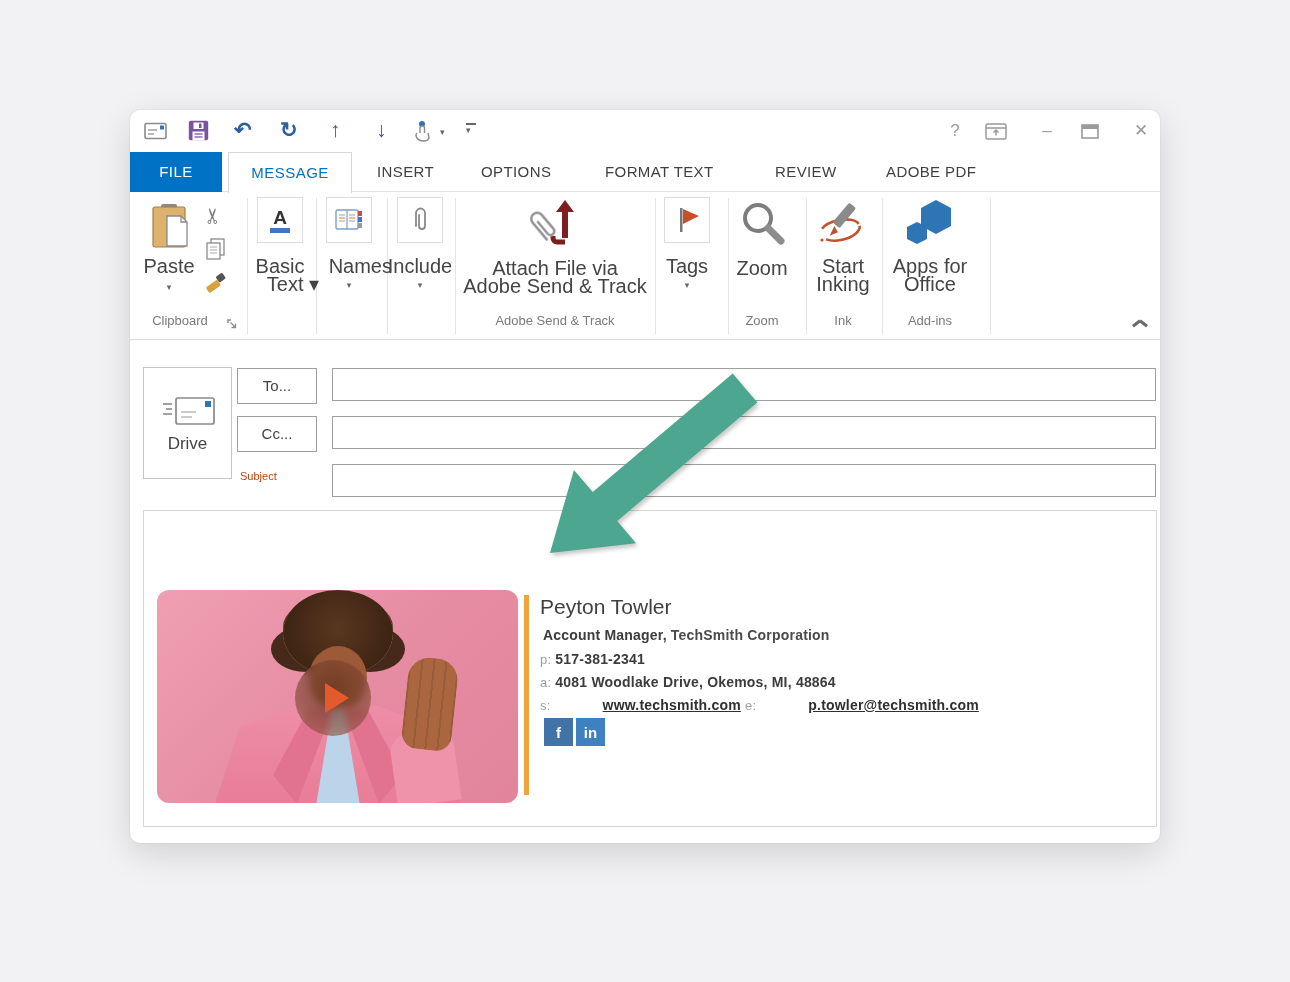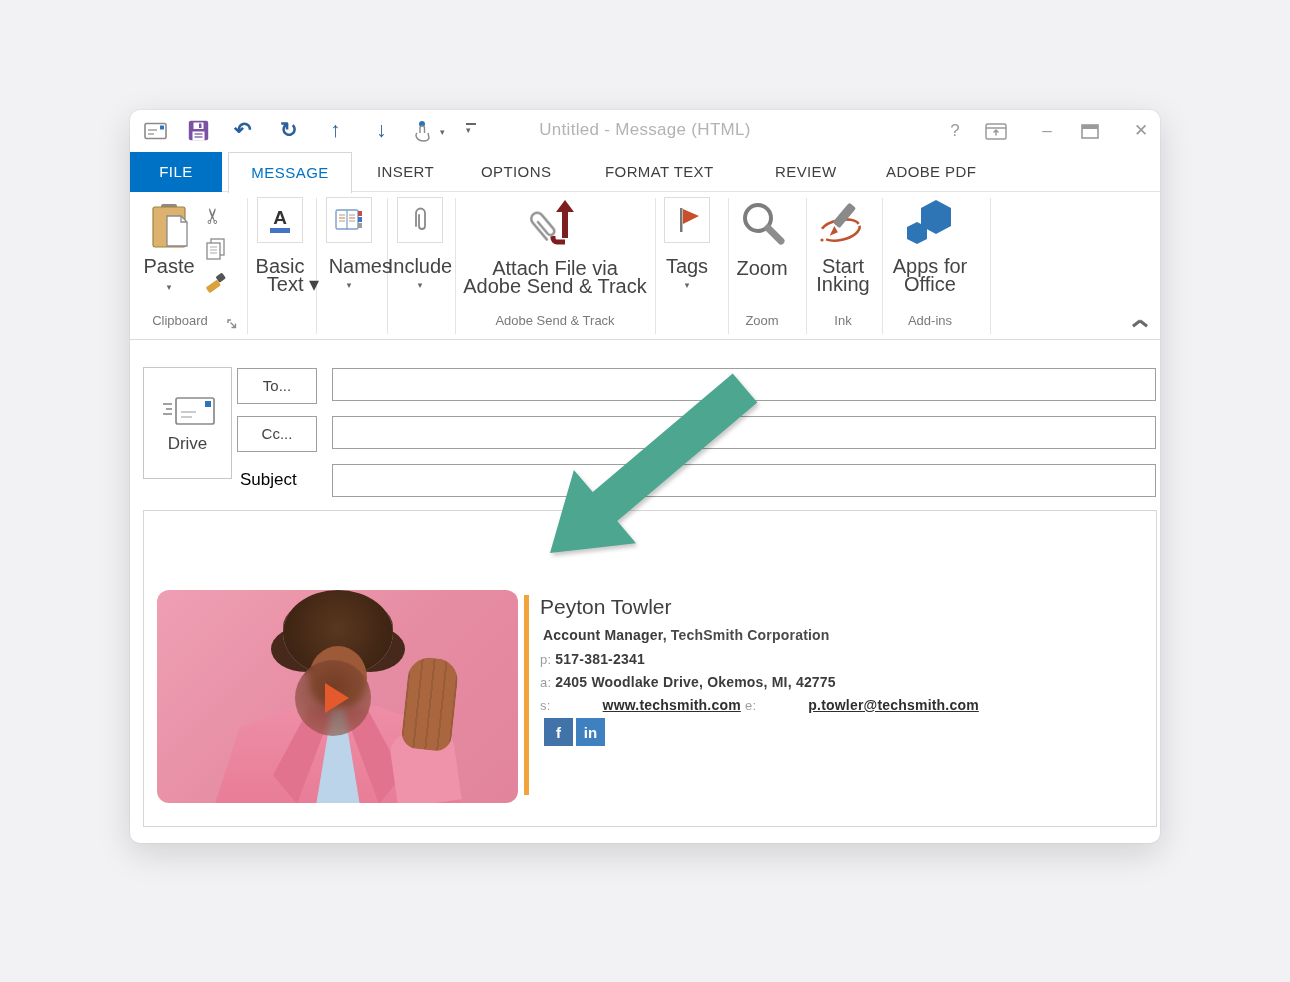--- a/index.html
+++ b/index.html
@@ -40,21 +40,21 @@
   .ddm { position:absolute; font-size:9px; color:#666; text-align:center; }
 
   
   .send-btn { position:absolute; left:13px; top:257px; width:89px; height:112px; background:#fff;
               border:1px solid #c6c6c6; text-align:center; }
   .send-label { margin-top:66px; font-size:17px; color:#444; }
   .field-btn { position:absolute; left:107px; width:80px; height:36px; background:#fff;
                border:1px solid #9f9f9f; font-size:15px; color:#444; text-align:center; line-height:34px; }
   .field-input { position:absolute; left:202px; width:824px; height:33px; border:1px solid #9f9f9f;
                  background:#fff; font-size:15px; padding:0 8px; font-family:"Liberation Sans",sans-serif; }
-  .subject-label { position:absolute; left:110px; top:360px; font-size:17px; color:#000000; }
+  .subject-label { position:absolute; left:110px; top:360px; font-size:11px; color:#c2410c; }
 
   .body-box { position:absolute; left:13px; top:400px; width:1014px; height:317px;
               border:1px solid #d6d6d6; background:#fff; }
 
   
   .photo { position:absolute; left:27px; top:480px; width:361px; height:213px; border-radius:12px;
            background:linear-gradient(135deg,#ef9fb3 0%,#e58ba2 55%,#e2859c 100%); overflow:hidden; }
   .hair { position:absolute; left:126px; top:0px; width:110px; height:86px; border-radius:50%;
           background:radial-gradient(circle at 50% 45%,#5a371f 0%,#3f2514 70%);
           box-shadow:-32px 16px 0 -20px #46291a, 32px 16px 0 -20px #46291a, -16px -6px 0 -16px #50301d, 16px -6px 0 -16px #50301d; }
@@ -130,21 +130,20 @@
             <circle cx="10" cy="4" r="3" fill="#2e75b6"></circle>
             <rect x="8" y="6" width="4.5" height="11" rx="2" fill="#fff" stroke="#8a8a8a" stroke-width="1.4"></rect>
             <path d="M5 13 q-2 2 0 5 q2 3 7 3 q4 0 5-3 l-1-5" fill="#fff" stroke="#8a8a8a" stroke-width="1.4"></path>
           </svg>
       </span>
       <span class="abs dd" style="left:310px; top:17px;">▾</span>
       <span class="abs" style="left:336px; top:13px;">
         <span style="display:block; width:10px; height:2px; background:#666; margin-bottom:2px;"></span>
         <span class="dd" style="display:block; line-height:7px;">▾</span>
       </span>
-      <span class="title-text">Untitled - Message (HTML)</span>
       <span class="winctl" style="left:812px;">?</span>
       <span class="abs" style="left:855px; top:13px;">
         <svg width="22" height="17">
             <rect x="1" y="1" width="20" height="15" rx="1.5" fill="#fff" stroke="#9a9a9a" stroke-width="1.5"></rect>
             <line x1="1" y1="5" x2="21" y2="5" stroke="#9a9a9a" stroke-width="1.5"></line>
             <path d="M11 12.5 L11 7.5 M8.5 9.5 L11 7 L13.5 9.5" fill="none" stroke="#9a9a9a" stroke-width="1.5"></path>
           </svg>
       </span>
       <span class="winctl" style="left:904px;">–</span>
       <span class="abs" style="left:951px; top:14px;">
@@ -341,21 +340,21 @@
     <div class="sig-name">Peyton Towler</div>
     <div class="sig-line" style="top:517px; left:413px;">
       <span>Account Manager,</span><span style="color:#4a4a4a;"> TechSmith Corporation</span>
     </div>
     <div class="sig-line" style="top:541px;">
       <span class="sig-prefix">p:</span>
       <span>517-381-2341</span>
     </div>
     <div class="sig-line" style="top:564px;">
       <span class="sig-prefix">a:</span>
-      <span>2405 Woodlake Drive, Okemos, MI, 42775</span>
+      <span>4081 Woodlake Drive, Okemos, MI, 48864</span>
     </div>
     <div class="sig-line" style="top:587px;">
       <span class="sig-prefix">s:</span>
       <span class="sig-link">www.techsmith.com</span>
       <span class="sig-prefix">e:</span>
       <span class="sig-link">p.towler@techsmith.com</span>
     </div>
     <div class="social">
       <div class="social-sq" style="background:#4273A8;">f</div>
       <div class="social-sq" style="background:#3E80C0;">in</div>

